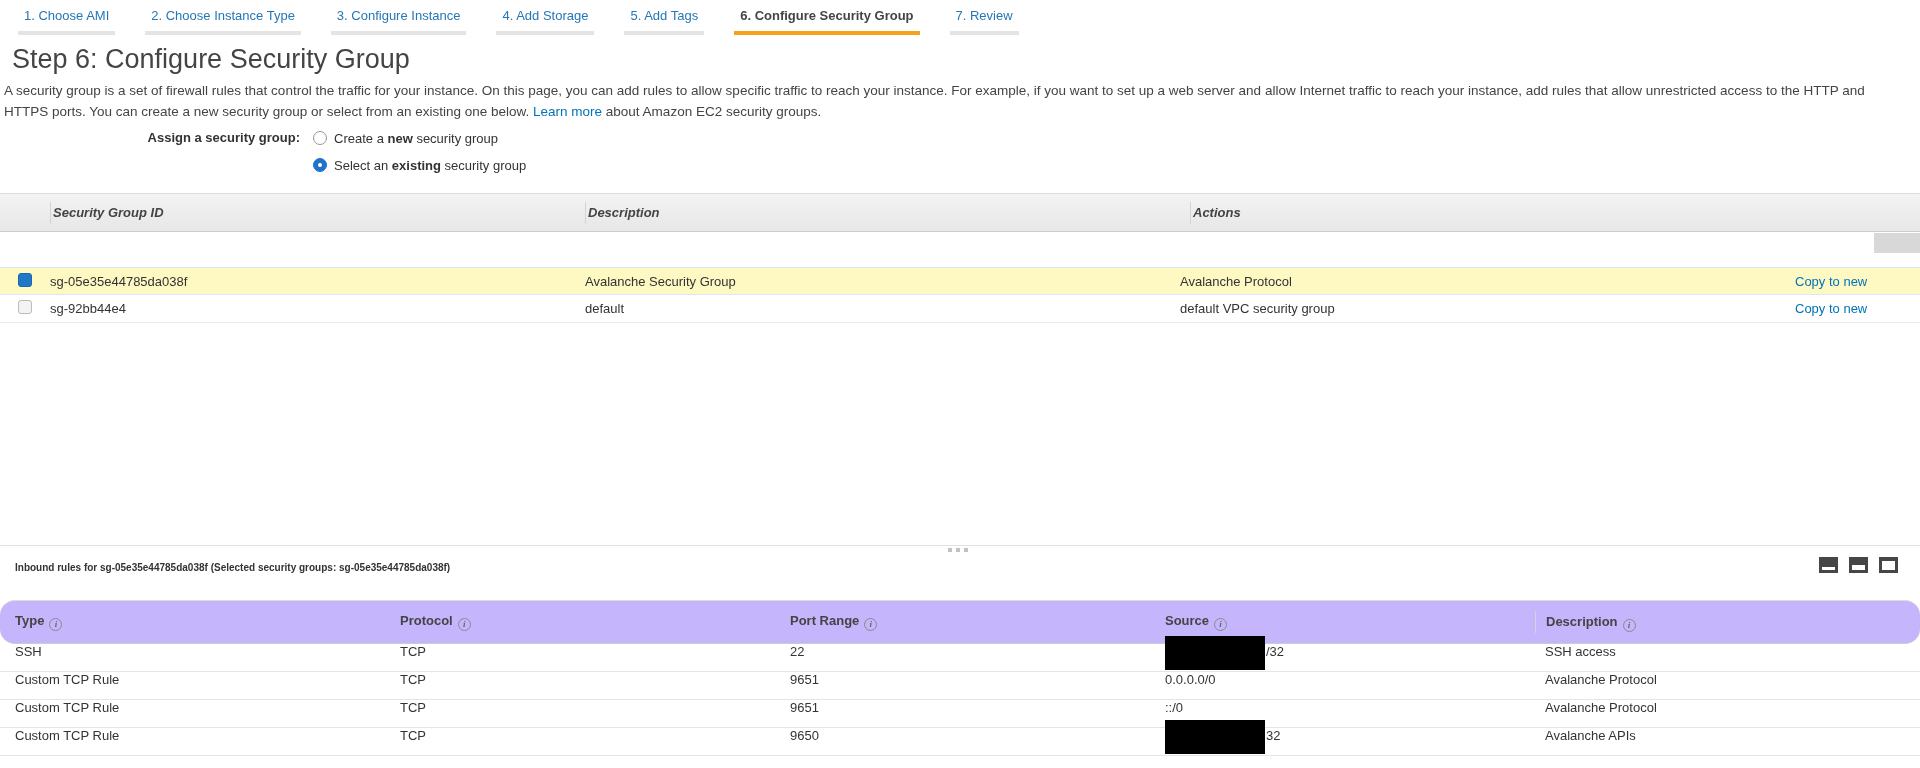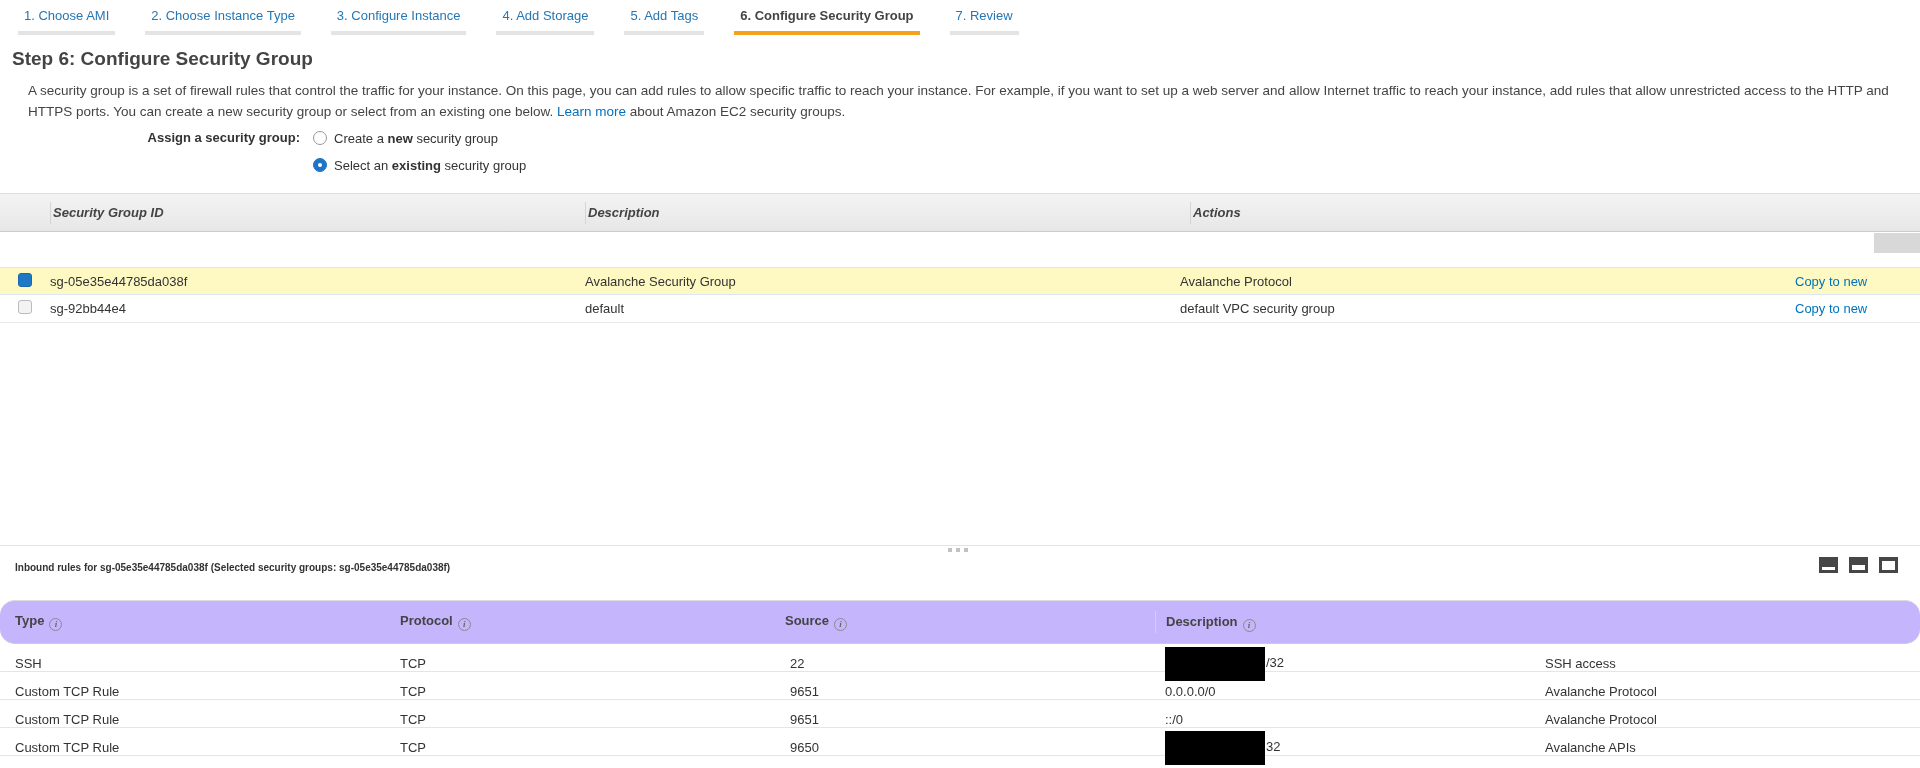--- a/index.html
+++ b/index.html
@@ -6,23 +6,23 @@
   html, body { width: 1920px; height: 768px; overflow: hidden; background: #fff;
     font-family: "Liberation Sans", sans-serif; color: #333; font-size: 13px; }
 
   
   .tabs { position: absolute; top: 8px; left: 18px; display: flex; gap: 30px; }
   .tab { font-size: 13px; line-height: 16px; color: #2577b5; padding: 0 6px 7px 6px;
          border-bottom: 4px solid #e4e4e4; cursor: pointer; white-space: nowrap; }
   .tab.active { color: #444; font-weight: bold; border-bottom-color: #f5a11c; }
 
   
-  .page-title { position: absolute; top: 42px; left: 12px; font-size: 19px; font-weight: 700;
+  .page-title { position: absolute; top: 42px; left: 12px; font-size: 27px; font-weight: 400;
                 color: #444; line-height: 34px; text-align: center; }
-  .desc { position: absolute; top: 80px; left: 28px; right: 28px; font-size: 13.5px;
+  .desc { position: absolute; top: 80px; left: 4px; right: 28px; font-size: 13.5px;
           line-height: 21px; color: #444; }
   a.link { color: #0073bb; text-decoration: none; cursor: pointer; }
 
   
   .assign { position: absolute; top: 127px; left: 0; display: flex; }
   .assign-label { width: 300px; text-align: right; font-weight: bold; color: #333;
                   padding-top: 3px; }
   .assign-options { margin-left: 13px; }
   .option { display: flex; align-items: center; height: 22px; margin-bottom: 5px; cursor: pointer; }
   .radio { width: 14px; height: 14px; border: 1px solid #979797; border-radius: 50%;
@@ -78,21 +78,21 @@
   .ib-table { position: absolute; top: 600px; left: 0; width: 1920px; }
   .ib-header { display: flex; align-items: center; height: 44px; background: #c4b5fd;
                border-top: 1px solid #ddd; border-bottom: 1px solid #ccc;
                font-weight: bold; color: #444; border-radius: 15px; }
   .ib-c1 { width: 385px; flex: 0 0 auto; padding-left: 15px; }
   .ib-c2 { width: 390px; flex: 0 0 auto; padding-left: 15px; }
   .ib-c3 { width: 380px; flex: 0 0 auto; padding-left: 15px; }
   .ib-c4 { width: 380px; flex: 0 0 auto; padding-left: 10px; }
   .ib-c5 { flex: 1; padding-left: 10px; border-left: 1px solid #d4d4d4; }
   .ib-header .ib-c5 { height: 22px; line-height: 22px; }
-  .ib-row { display: flex; align-items: flex-end; height: 28px; border-bottom: 1px solid #e5e5e5; }
+  .ib-row { display: flex; align-items: flex-start; height: 28px; border-bottom: 1px solid #e5e5e5; }
   .ib-row .ib-c5 { border-left: none; }
   .info-icon { display: inline-block; width: 13px; height: 13px; border: 1px solid #8a8a8a;
                border-radius: 50%; font-size: 9px; line-height: 11px; text-align: center;
                color: #666; font-weight: bold; margin-left: 5px; vertical-align: -2px;
                font-family: "Liberation Serif", serif; font-style: italic; cursor: pointer; }
   .redact { display: inline-block; width: 100px; height: 34px; background: #000;
             vertical-align: middle; margin: -10px 1px -10px 0; position: relative; z-index: 3; }
 </style>
 </head>
 <body>
@@ -161,20 +161,21 @@
 <div class="pane-icons">
   <span class="pane-icon small"></span>
   <span class="pane-icon half"></span>
   <span class="pane-icon full"></span>
 </div>
 
 <div class="ib-table">
   <div class="ib-header">
     <div class="ib-c1"><span>Type</span><span class="info-icon">i</span></div>
     <div class="ib-c2"><span>Protocol</span><span class="info-icon">i</span></div>
+    <div class="ib-c3"><span>Port Range</span><span class="info-icon">i</span></div>
     <div class="ib-c4"><span>Source</span><span class="info-icon">i</span></div>
     <div class="ib-c5"><span>Description</span><span class="info-icon">i</span></div>
   </div>
 
   <div class="ib-row">
     <div class="ib-c1">SSH</div>
     <div class="ib-c2">TCP</div>
     <div class="ib-c3">22</div>
     <div class="ib-c4"><span class="redact"></span><span>/32</span></div>
     <div class="ib-c5">SSH access</div>

